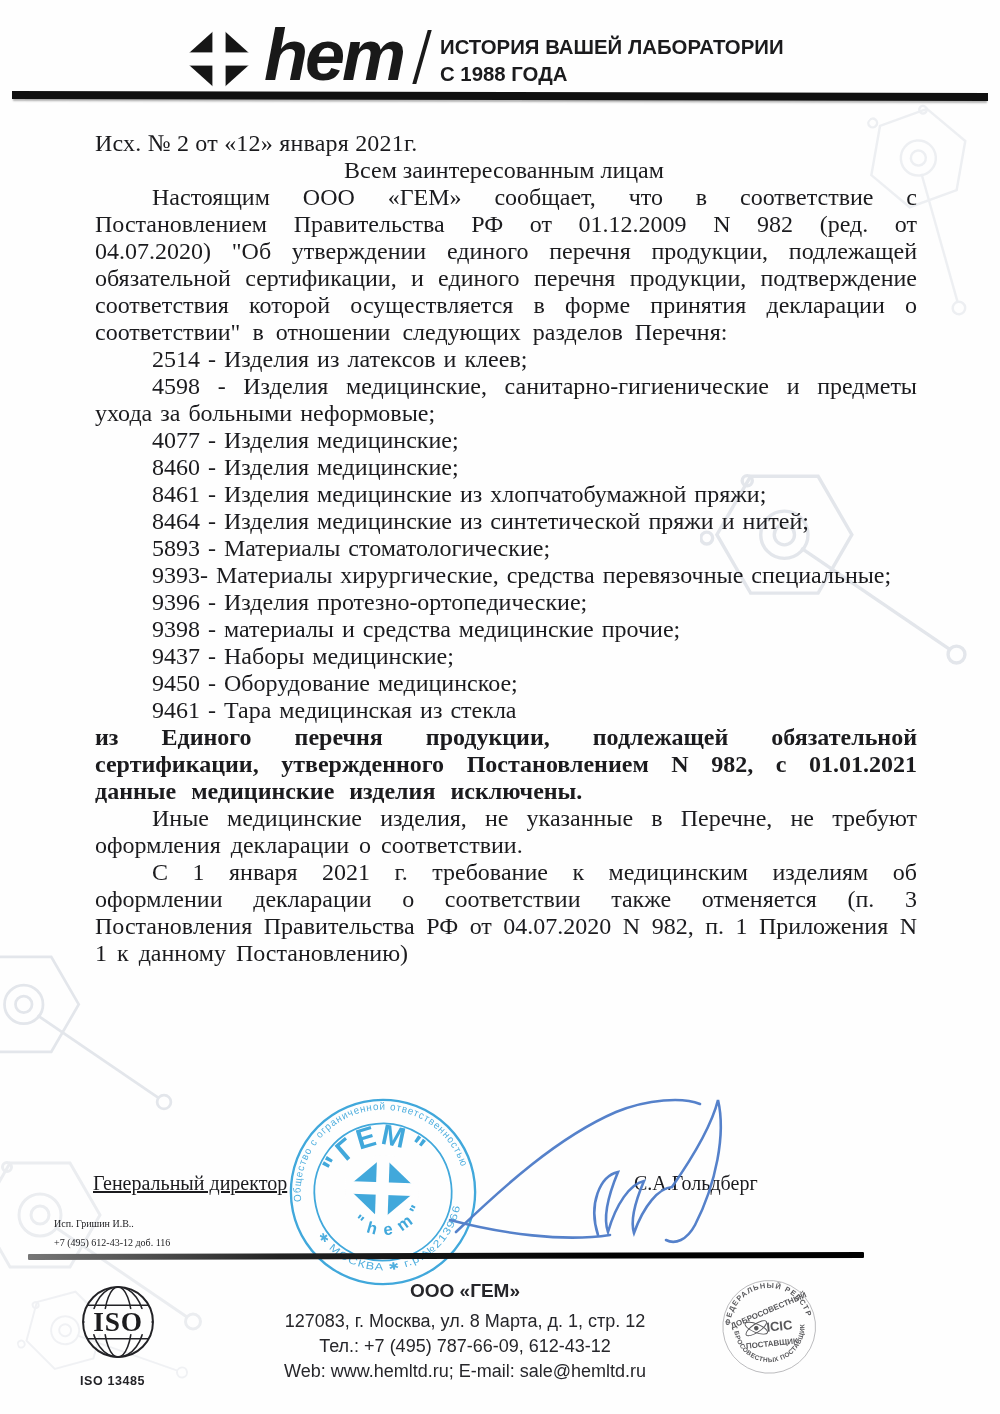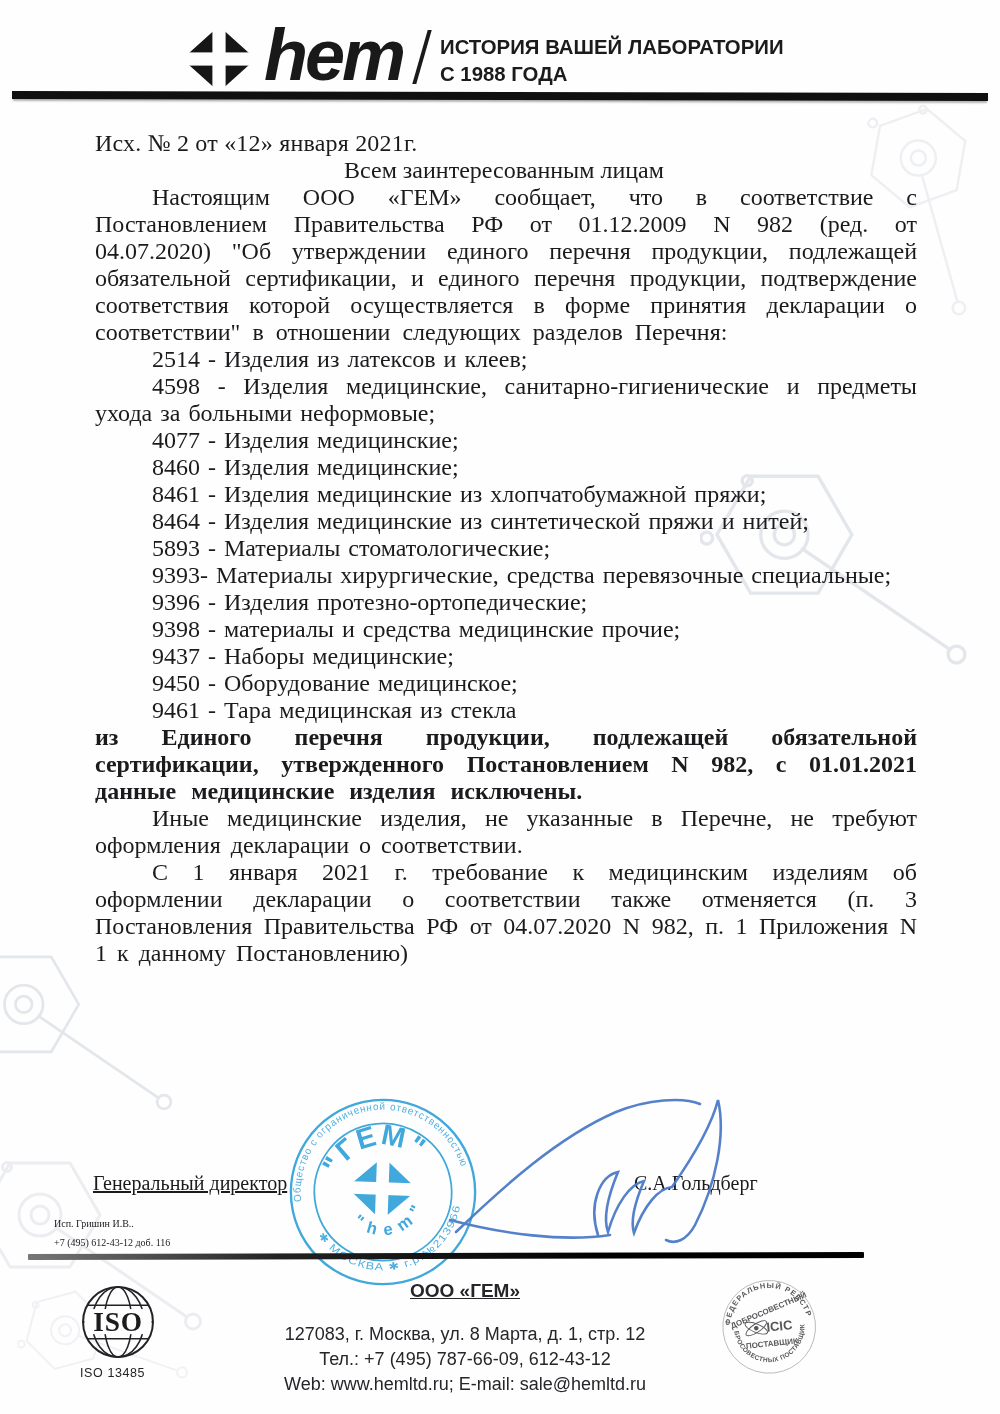--- a/index.html
+++ b/index.html
@@ -49,28 +49,28 @@
   .executor{position:absolute;left:54px;top:1214px;font-size:10px;line-height:19px;}
   .bar-mid{
     position:absolute;left:28px;top:1253px;width:836px;height:6px;
     background:linear-gradient(90deg,#777 0%,#222 30%,#000 70%);
     transform:rotate(-.15deg);border-radius:1px;
   }
   
   .iso-block{position:absolute;left:80px;top:1284px;width:120px;}
   .iso-globe{width:76px;height:76px;}
   .iso-cert{
-    font-family:"Liberation Sans",sans-serif;font-weight:400;font-size:12.5px;
-    letter-spacing:.6px;color:#232327;margin-top:2px;
+    font-family:"Liberation Sans",sans-serif;font-weight:700;font-size:12.5px;
+    letter-spacing:.6px;color:#232327;margin-top:10px;
   }
   .footer-center{
     position:absolute;left:245px;top:1280px;width:440px;text-align:center;
     font-family:"Liberation Sans",sans-serif;color:#26262a;
   }
-  .footer-company{font-size:19px;font-weight:700;margin-bottom:20px;text-decoration:underline;}
+  .footer-company{font-size:19px;font-weight:700;margin-bottom:7px;}
   .footer-line{font-size:18px;line-height:25px;}
   .badge{position:absolute;left:718px;top:1274px;width:102px;height:102px;
          transform:rotate(-6deg);opacity:.85;}
   
   .wm{position:absolute;pointer-events:none;}
 </style>
 </head>
 <body>
 
 <div class="page">

